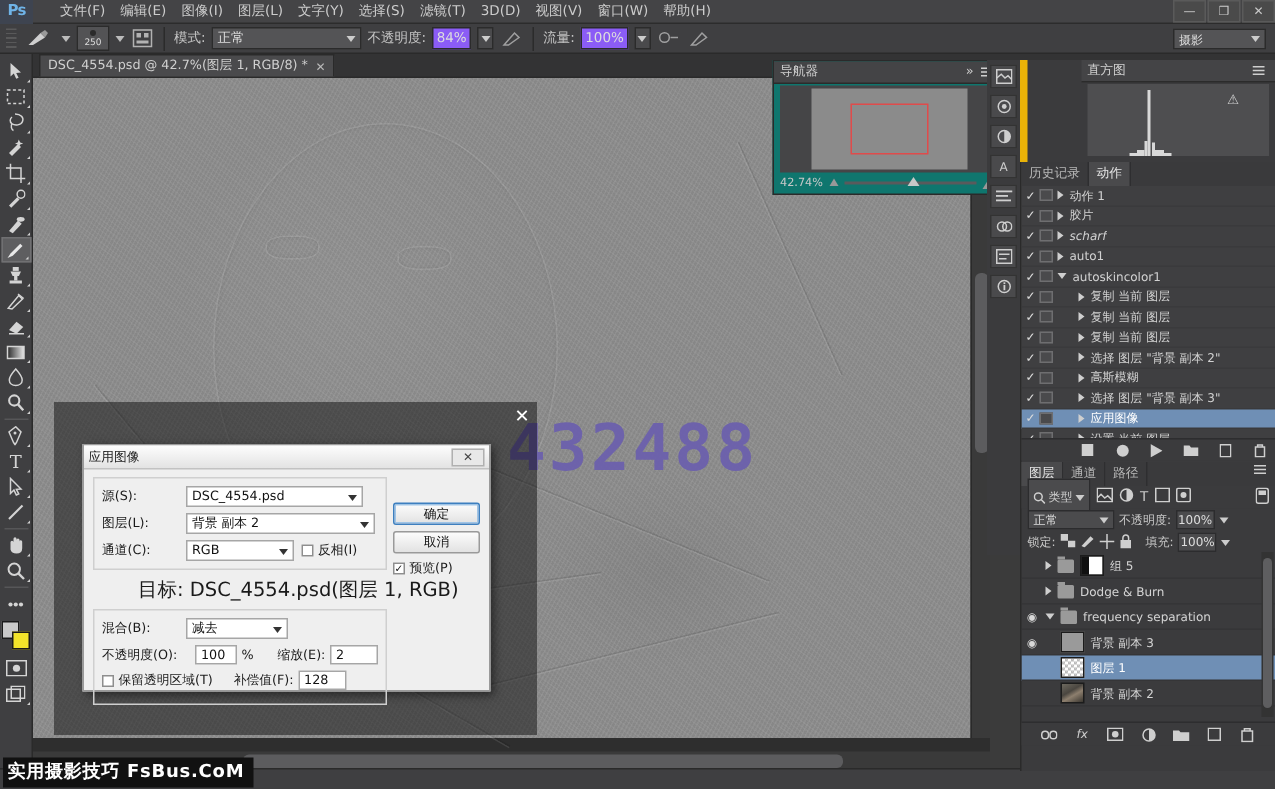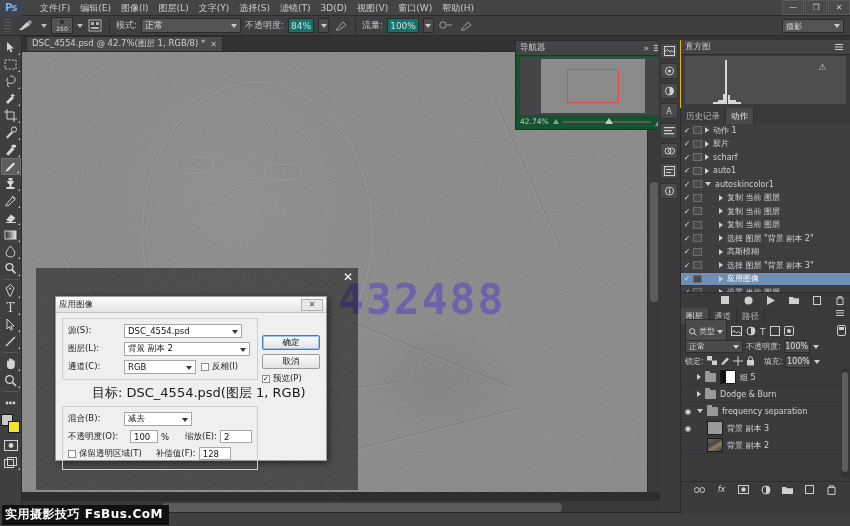--- a/index.html
+++ b/index.html
@@ -51,21 +51,21 @@
   .brush-size-box .num { font-size:6px; color:#ddd; line-height:6px; margin-bottom:1px; }
   .opt-sep { width:1px; height:16px; background:#2b2b2b; margin:0 2px; }
   .opt-label { font-size:9px; color:#c4c4c4; white-space:nowrap; }
   .opt-select {
     height:15px; background:#545456; border:1px solid #2b2b2b; color:#ddd;
     display:flex; align-items:center; padding:0 3px; font-size:9px; position:relative;
   }
   .opt-select .caret { position:absolute; right:3px; top:5px; width:0;height:0;
      border-left:3px solid transparent;border-right:3px solid transparent;border-top:4px solid #ccc;}
   .opt-num {
-    height:15px; min-width:24px; background:#0f766e; border:1px solid #2b2b2b; color:#ddd;
+    height:15px; min-width:24px; background:#8b5cf6; border:1px solid #2b2b2b; color:#ddd;
     display:flex; align-items:center; justify-content:center; font-size:9px; padding:0 2px;
   }
   .opt-stepper { width:11px;height:15px;background:#4a4a4c;border:1px solid #2b2b2b;
      display:flex;align-items:center;justify-content:center;}
   .icon-btn { width:16px;height:16px;display:flex;align-items:center;justify-content:center;opacity:.8;}
 
   
   .tabbar {
     position:absolute; left:22px; top:36px; width:828px; height:16px;
     background:#333334; border-bottom:1px solid #2a2a2a; display:flex; align-items:flex-end;
@@ -528,21 +528,21 @@
     <div class="thumb"></div>
   </div>
 
   <div class="statusbar">
     <span class="status-zoom">42.74%</span>
     <span>1M</span>
     <span class="tri" style="border-top:none;border-left:4px solid #ccc;border-top:3px solid transparent;border-bottom:3px solid transparent;"></span>
   </div>
   <div class="fsbus-wm">实用摄影技巧 FsBus.CoM</div>
 
-  <div style="position:absolute; left:515px; top:40px; width:155px; height:90px; background:#14532d; border:1px solid #2a2a2a;">
+  <div style="position:absolute; left:515px; top:40px; width:155px; height:90px; background:#0f766e; border:1px solid #2a2a2a;">
     <div class="panel-hdr">
       <span>导航器</span>
       <span style="display:flex;gap:4px;">
         <span>»</span>
         <span class="panel-menu">
           <svg width="10" height="8" viewBox="0 0 10 8">
               <rect x="0" y="1" width="8" height="1" fill="#cfcfcf"></rect>
               <rect x="0" y="3.5" width="8" height="1" fill="#cfcfcf"></rect>
               <rect x="0" y="6" width="8" height="1" fill="#cfcfcf"></rect>
             </svg>
@@ -609,21 +609,21 @@
       <div class="rail-ico">
         <svg width="11" height="10" viewBox="0 0 11 10">
             <circle cx="5.5" cy="5" r="4" fill="none" stroke="#cfcfcf"></circle>
             <rect x="5" y="4" width="1.2" height="3.5" fill="#cfcfcf"></rect>
             <rect x="5" y="2.2" width="1.2" height="1.2" fill="#cfcfcf"></rect>
           </svg>
       </div>
     </div>
   </div>
 
-  <div style="position:absolute; left:680px; top:40px; width:170px; height:68px; background:#3b3b3d; border-left:1px solid #eab308;">
+  <div style="position:absolute; left:680px; top:40px; width:170px; height:68px; background:#3b3b3d; border-left:5px solid #eab308;padding-left:36px;">
     <div class="panel-hdr">
       <span>直方图</span>
       <span class="panel-menu">
         <svg width="10" height="8" viewBox="0 0 10 8">
             <rect x="0" y="1" width="8" height="1" fill="#cfcfcf"></rect>
             <rect x="0" y="3.5" width="8" height="1" fill="#cfcfcf"></rect>
             <rect x="0" y="6" width="8" height="1" fill="#cfcfcf"></rect>
           </svg>
       </span>
     </div>
@@ -666,21 +666,21 @@
           <span class="sqr"></span>
           <span style="width: 0px;"></span>
           <span class="arrw"></span>
           <span style="white-space: nowrap; overflow: hidden;">胶片</span>
         </div>
         <div class="act-row">
           <span class="chk">✓</span>
           <span class="sqr"></span>
           <span style="width: 0px;"></span>
           <span class="arrw"></span>
-          <span style="white-space: nowrap; overflow: hidden;">scharf</span>
+          <span style="white-space: nowrap; overflow: hidden; font-style: italic;">scharf</span>
         </div>
         <div class="act-row">
           <span class="chk">✓</span>
           <span class="sqr"></span>
           <span style="width: 0px;"></span>
           <span class="arrw"></span>
           <span style="white-space: nowrap; overflow: hidden;">auto1</span>
         </div>
         <div class="act-row">
           <span class="chk">✓</span>
@@ -876,20 +876,26 @@
           <span class="arrw down" style="margin-left: 2px;"></span>
           <span class="folder"></span>
           <span style="white-space: nowrap; overflow: hidden;">frequency separation</span>
         </div>
         <div class="layer-row">
           <span class="eye">◉</span>
           <span style="width: 12px;"></span>
           <span class="lthumb gray-t"></span>
           <span style="white-space: nowrap; overflow: hidden;">背景 副本 3</span>
         </div>
+        <div class="layer-row sel">
+          <span class="eye"></span>
+          <span style="width: 12px;"></span>
+          <span class="lthumb checker"></span>
+          <span style="white-space: nowrap; overflow: hidden;">图层 1</span>
+        </div>
         <div class="layer-row">
           <span class="eye"></span>
           <span style="width: 12px;"></span>
           <span class="lthumb photo-t"></span>
           <span style="white-space: nowrap; overflow: hidden;">背景 副本 2</span>
         </div>
       </div>
     <div style="position:absolute;right:1px;top:60px;width:8px;height:110px;background:#333;">
       <div style="position:absolute;left:1px;top:4px;width:6px;height:100px;background:#5e5e60;border-radius:3px;"></div>
     </div>

